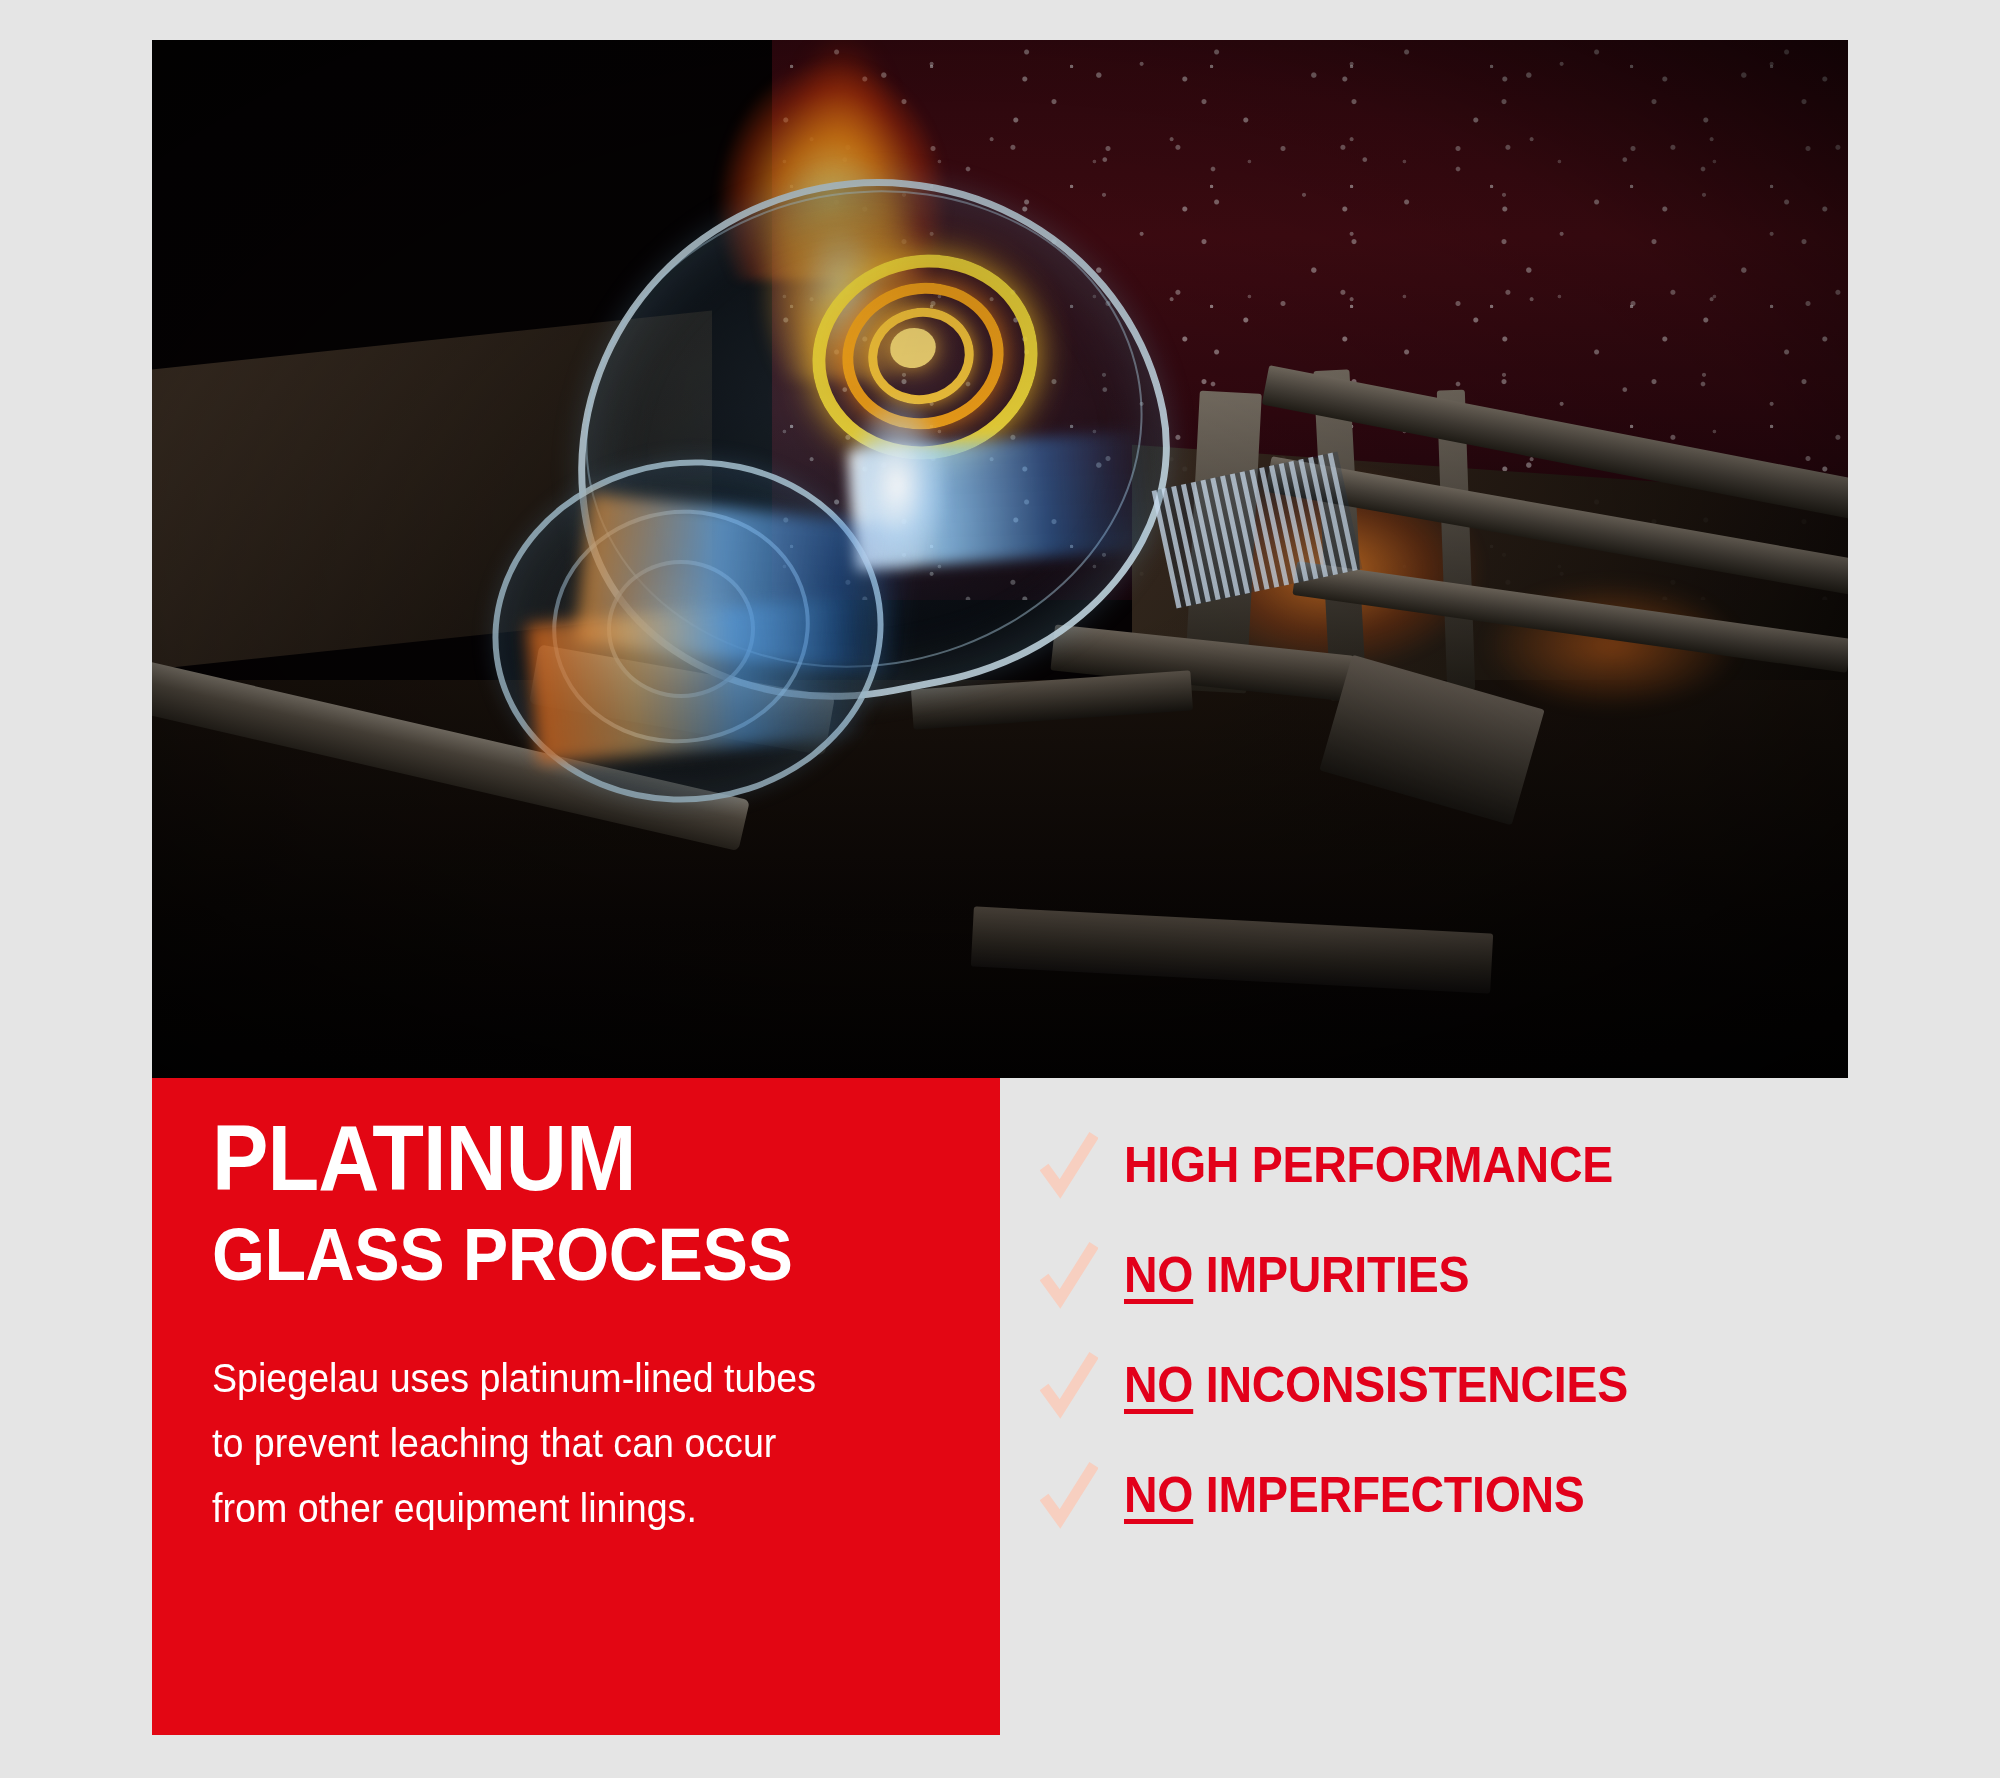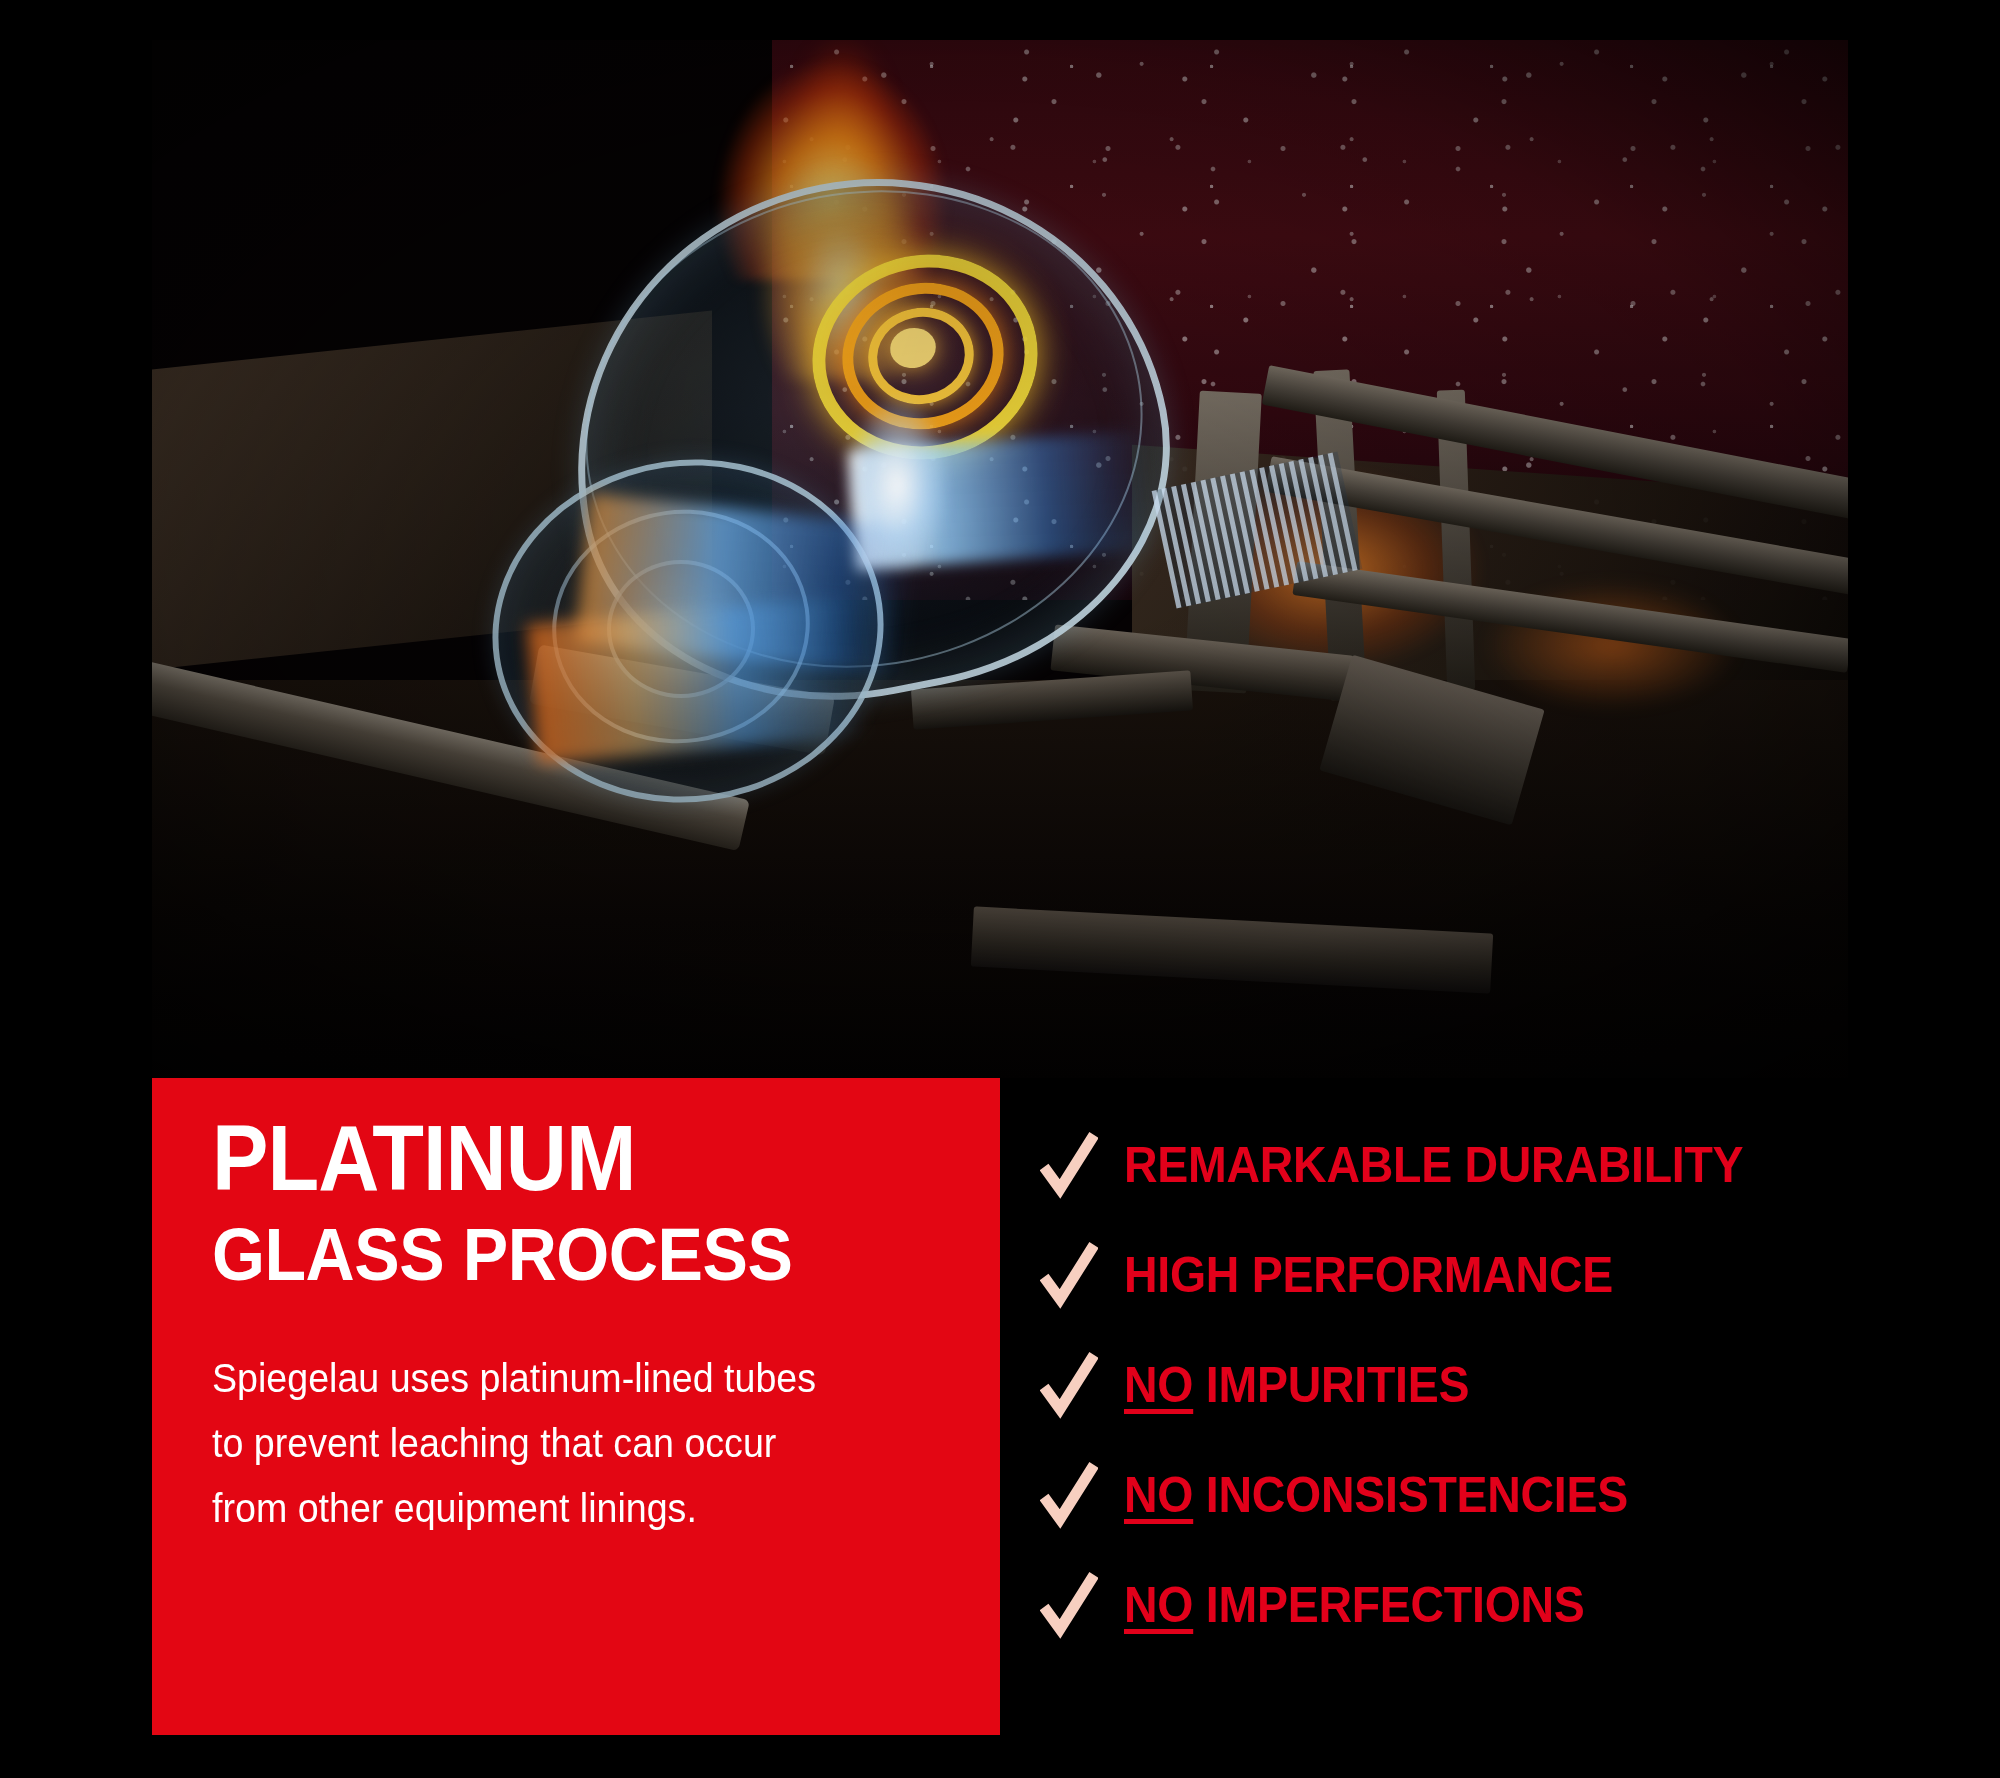--- a/index.html
+++ b/index.html
@@ -1,21 +1,21 @@
 <!DOCTYPE html>
 <html><head>
 <meta charset="utf-8">
 <style>
   html,body{margin:0;padding:0;background:#ffffff;}
   body{
     width:2000px;height:1778px;position:relative;overflow:hidden;
     font-family:"Liberation Sans",sans-serif;
     background:#ffffff;
   }
-  #stage{position:absolute;inset:0;background:#000000;}
+  #stage{position:absolute;inset:0;background:#e5e5e5;}
 
   
   .photo{
     position:absolute;left:152px;top:40px;width:1696px;height:1038px;
     overflow:hidden;background:#050203;
   }
   .photo .layer{position:absolute;inset:0;}
 
   
   .wall{
@@ -304,28 +304,20 @@
     <div class="title2">GLASS PROCESS</div>
     <div class="bodytext">
       <span class="ln">Spiegelau uses platinum-lined tubes</span>
       <span class="ln">to prevent leaching that can occur</span>
       <span class="ln">from other equipment linings.</span>
     </div>
   </div>
 
   <div class="checklist">
 
-    <div class="citem">
-      <span class="check">
-        <svg viewBox="0 0 58 72" aria-hidden="true">
-            <path d="M4 38 L20 60 L54 6" fill="none" stroke="#F7CFC0" stroke-width="11" stroke-linecap="butt" stroke-linejoin="miter"></path>
-          </svg>
-      </span>
-      <span class="ctext"><span>REMARKABLE DURABILITY</span></span>
-    </div>
 
     <div class="citem">
       <span class="check">
         <svg viewBox="0 0 58 72" aria-hidden="true">
             <path d="M4 38 L20 60 L54 6" fill="none" stroke="#F7CFC0" stroke-width="11" stroke-linecap="butt" stroke-linejoin="miter"></path>
           </svg>
       </span>
       <span class="ctext"><span>HIGH PERFORMANCE</span></span>
     </div>
 

